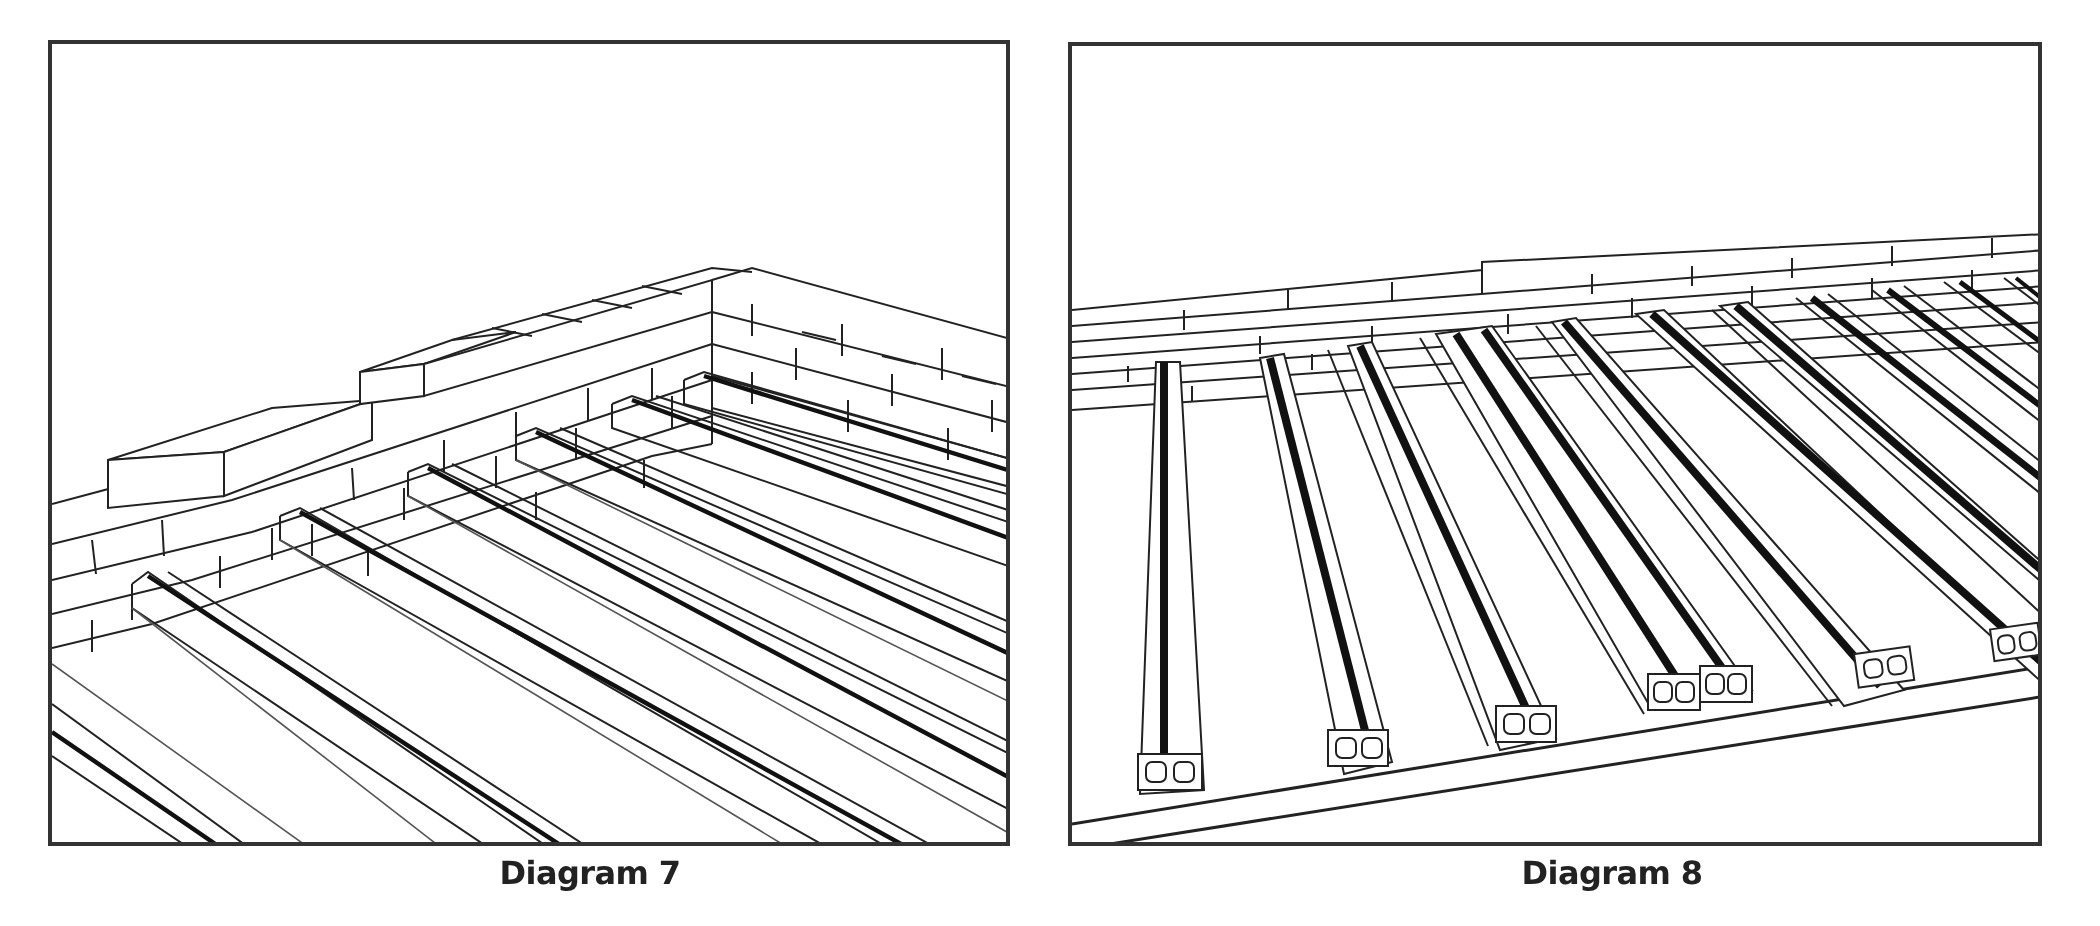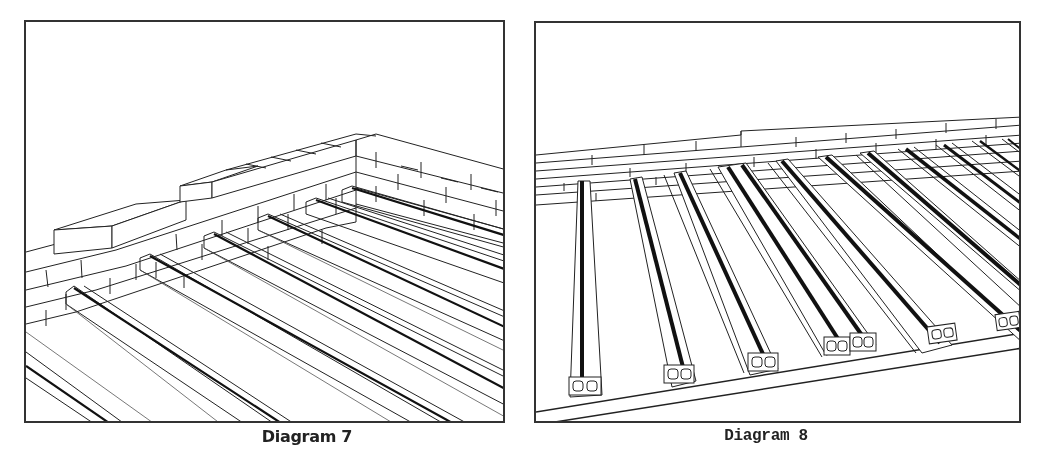--- a/index.html
+++ b/index.html
@@ -5,22 +5,22 @@
   html, body { margin: 0; padding: 0; background: #ffffff; }
   body { width: 1050px; height: 463px; position: relative; overflow: hidden;
          font-family: "DejaVu Sans", sans-serif; }
   .panel { position: absolute; border: 2px solid #333333; background: #ffffff; box-sizing: border-box; overflow: hidden; }
   #panel7 { left: 24px; top: 20px; width: 481px; height: 403px; }
   #panel8 { left: 534px; top: 21px; width: 487px; height: 402px; }
   .panel svg { position: absolute; left: 0; top: 0; }
   .caption { position: absolute; top: 427px; font-family: "DejaVu Sans", sans-serif;
              font-weight: bold; font-size: 16px; color: #222222; text-align: center;
              letter-spacing: -0.3px; }
-  #cap7 { left: 232px; width: 150px; }
-  #cap8 { left: 691px; width: 150px; font-family: Liberation Mono, monospace; }
+  #cap7 { left: 220px; width: 150px; }
+  #cap8 { left: 731px; width: 150px; }
   svg .ln { stroke: #222; stroke-width: 1; fill: none; }
   svg .lt { stroke: #555; stroke-width: 0.8; fill: none; }
   svg .hv { stroke: #111; stroke-width: 2.2; fill: none; }
   svg .brick { stroke: #222; stroke-width: 1; fill: #fff; }
 </style>
 </head>
 <body>
 
 <div class="panel" id="panel7">
   <svg width="481" height="403" viewBox="0 0 481 403">

